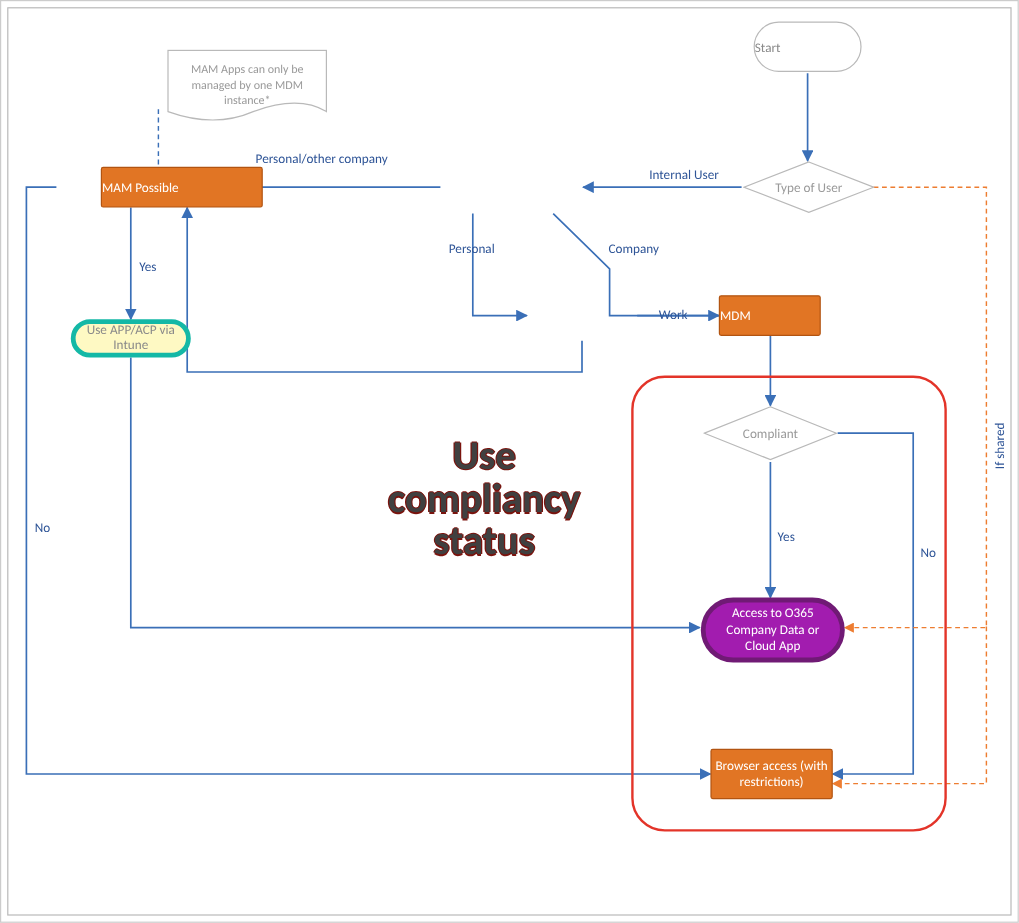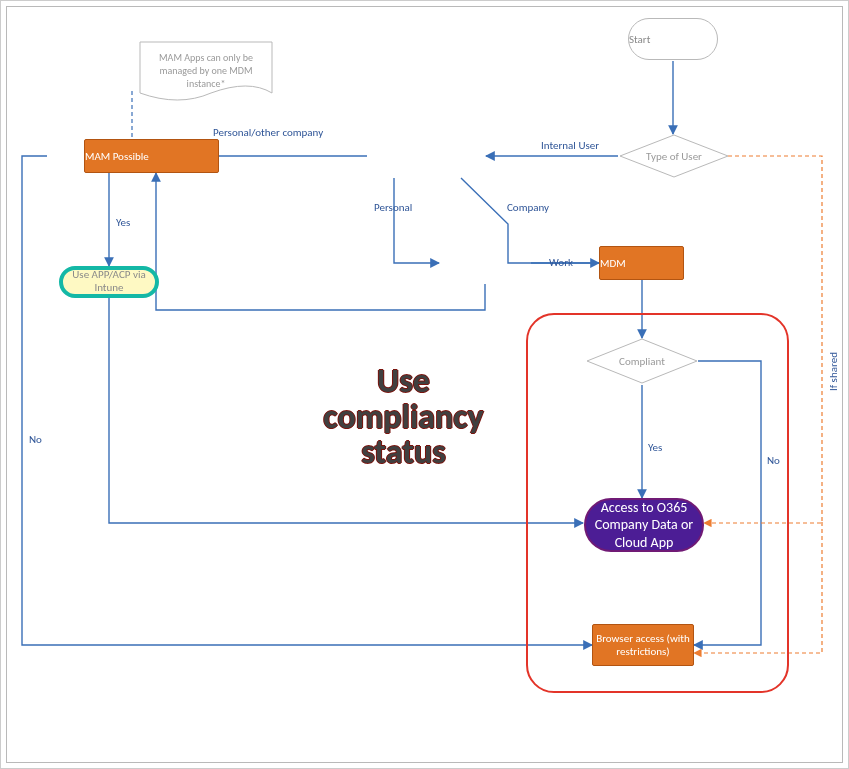--- a/index.html
+++ b/index.html
@@ -57,25 +57,25 @@
   
   .orange {
     background: #e17524;
     border: 1px solid #b25411;
     color: #fff;
     border-radius: 2px;
     font-size: 11px;
   }
   
   .green {
-    background: #4c1d95;
-    border: 2px solid #701a75;
+    background: #a21caf;
+    border: 4px solid #701a75;
     color: #fff;
     border-radius: 28px;
-    font-size: 14px;
+    font-size: 11px;
     line-height: 1.25;
     padding: 4px 6px;
   }
   
   .diamond-wrap {
     position: absolute;
   }
   .diamond {
     position: absolute;
     left: 0; top: 0;

